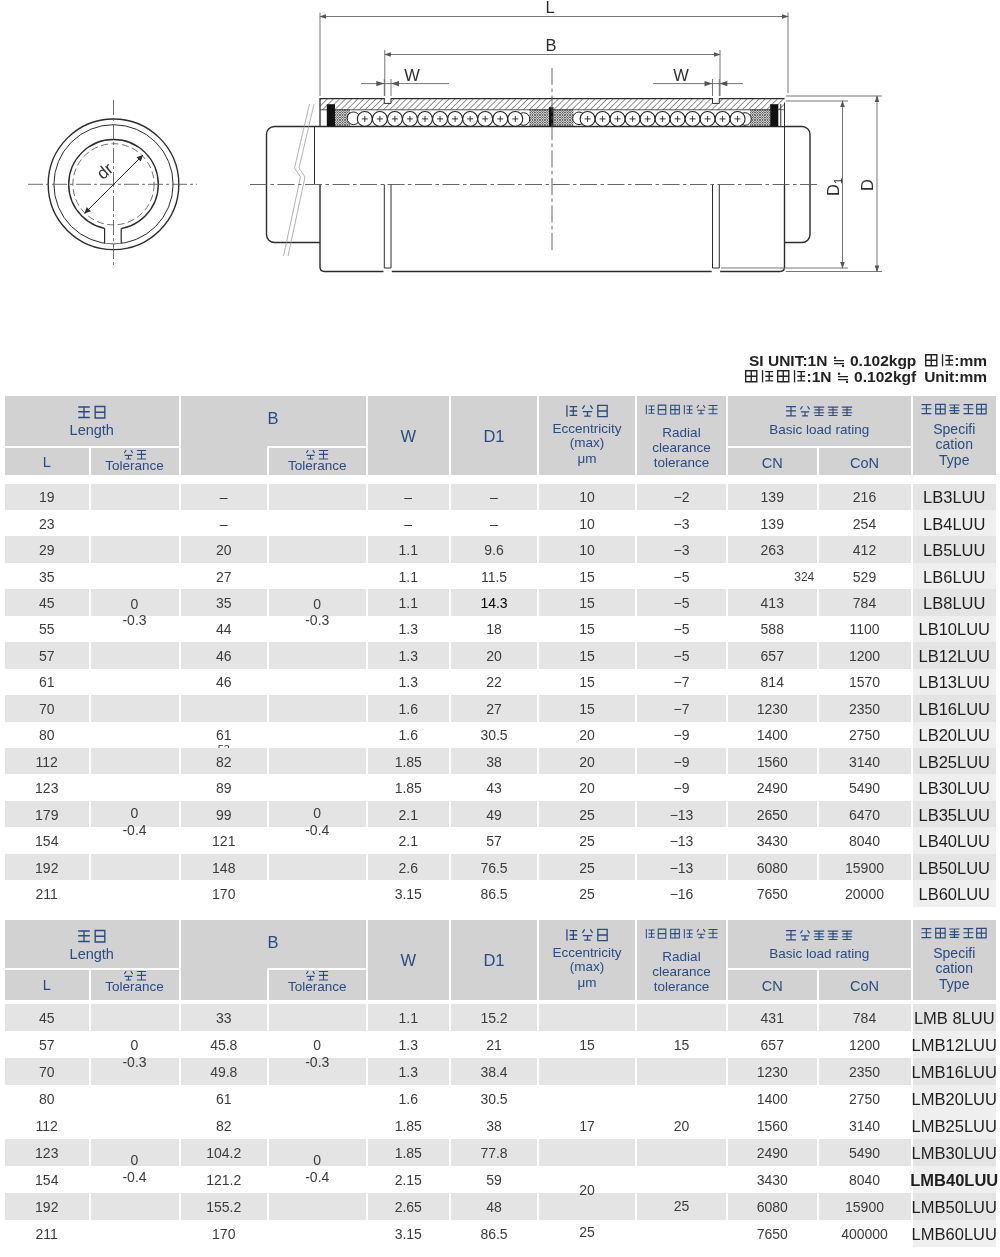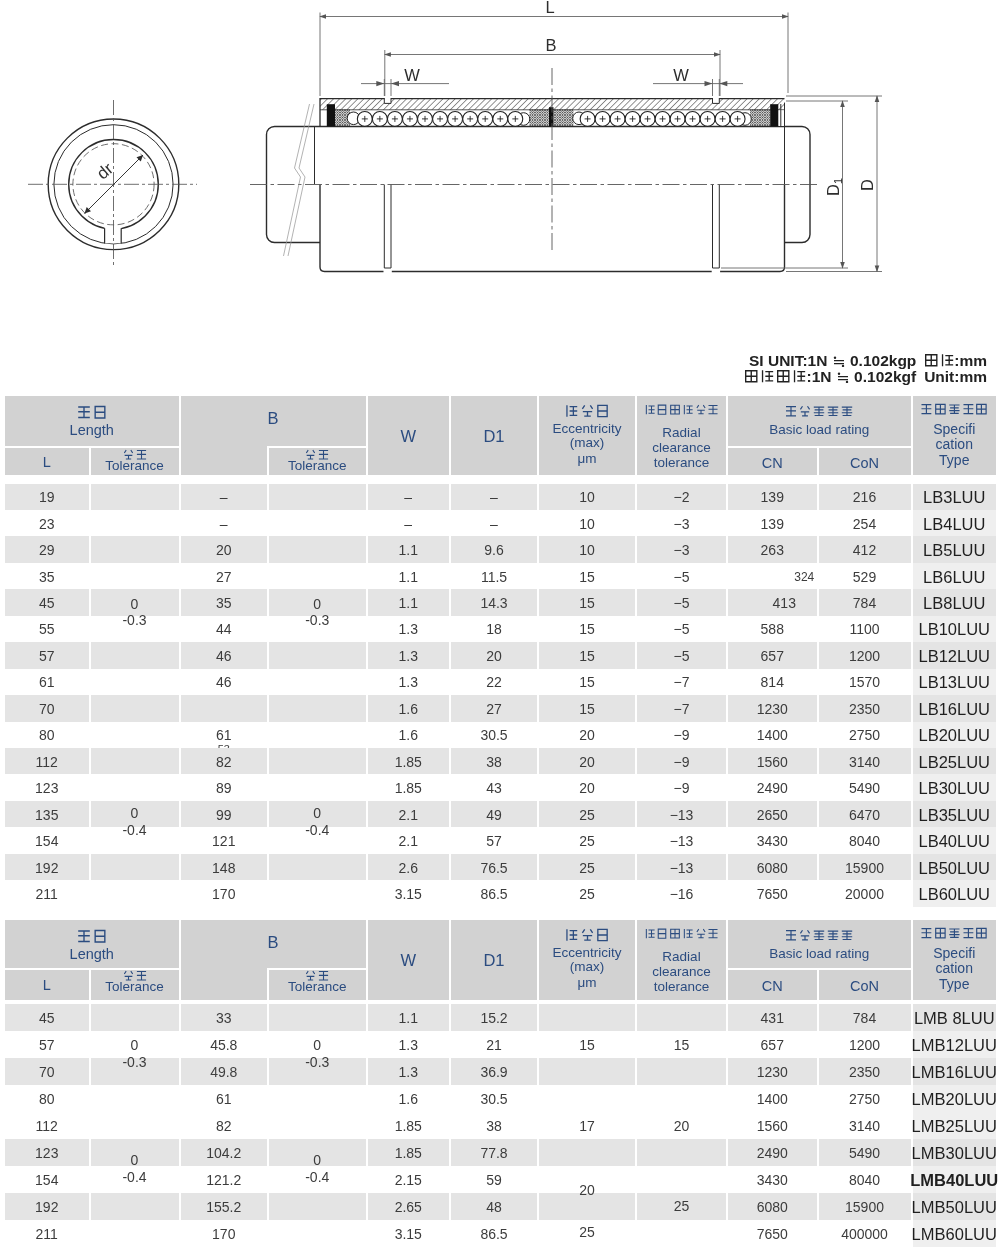--- a/index.html
+++ b/index.html
@@ -216,24 +216,24 @@
 <div class="a" style="left:367.5px;top:589.3px;width:81.5px;height:26.450000000000045px;background:#e4e4e4;"></div>
 <div class="a" style="left:451.0px;top:589.3px;width:86.0px;height:26.450000000000045px;background:#e4e4e4;"></div>
 <div class="a" style="left:539.0px;top:589.3px;width:96.0px;height:26.450000000000045px;background:#e4e4e4;"></div>
 <div class="a" style="left:637.0px;top:589.3px;width:89.0px;height:26.450000000000045px;background:#e4e4e4;"></div>
 <div class="a" style="left:728.0px;top:589.3px;width:88.5px;height:26.450000000000045px;background:#e4e4e4;"></div>
 <div class="a" style="left:818.5px;top:589.3px;width:92.0px;height:26.450000000000045px;background:#e4e4e4;"></div>
 <div class="a" style="left:912.5px;top:589.3px;width:83.5px;height:26.450000000000045px;background:#e4e4e4;"></div>
 <div class="c" style="left:46.75px;top:603.025px;font-size:14px;color:#3c3c3c;font-weight:400;">45</div>
 <div class="c" style="left:223.75px;top:603.025px;font-size:14px;color:#3c3c3c;font-weight:400;">35</div>
 <div class="c" style="left:408.25px;top:603.025px;font-size:14px;color:#3c3c3c;font-weight:400;">1.1</div>
-<div class="c" style="left:494.0px;top:603.025px;font-size:14px;color:#404040;font-weight:400;">14.3</div>
+<div class="c" style="left:494.0px;top:603.025px;font-size:14px;color:#000000;font-weight:400;">14.3</div>
 <div class="c" style="left:587.0px;top:603.025px;font-size:14px;color:#3c3c3c;font-weight:400;">15</div>
 <div class="c" style="left:681.5px;top:603.025px;font-size:14px;color:#3c3c3c;font-weight:400;">−5</div>
-<div class="c" style="left:772.25px;top:603.025px;font-size:14px;color:#3c3c3c;font-weight:400;margin-left:12px;">413</div>
+<div class="c" style="left:772.25px;top:603.025px;font-size:14px;color:#3c3c3c;font-weight:400;">413</div>
 <div class="c" style="left:864.5px;top:603.025px;font-size:14px;color:#3c3c3c;font-weight:400;">784</div>
 <div class="c" style="left:954.25px;top:603.025px;font-size:16.5px;color:#1f1f1f;font-weight:400;">LB8LUU</div>
 <div class="a" style="left:912.5px;top:615.75px;width:83.5px;height:26.450000000000045px;background:#efefef;"></div>
 <div class="c" style="left:46.75px;top:629.475px;font-size:14px;color:#3c3c3c;font-weight:400;">55</div>
 <div class="c" style="left:223.75px;top:629.475px;font-size:14px;color:#3c3c3c;font-weight:400;">44</div>
 <div class="c" style="left:408.25px;top:629.475px;font-size:14px;color:#3c3c3c;font-weight:400;">1.3</div>
 <div class="c" style="left:494.0px;top:629.475px;font-size:14px;color:#3c3c3c;font-weight:400;">18</div>
 <div class="c" style="left:587.0px;top:629.475px;font-size:14px;color:#3c3c3c;font-weight:400;">15</div>
 <div class="c" style="left:681.5px;top:629.475px;font-size:14px;color:#3c3c3c;font-weight:400;">−5</div>
 <div class="c" style="left:772.25px;top:629.475px;font-size:14px;color:#3c3c3c;font-weight:400;">588</div>
@@ -333,21 +333,21 @@
 <div class="a" style="left:90.5px;top:800.9px;width:88.0px;height:26.450000000000045px;background:#e4e4e4;"></div>
 <div class="a" style="left:180.5px;top:800.9px;width:86.5px;height:26.450000000000045px;background:#e4e4e4;"></div>
 <div class="a" style="left:269.0px;top:800.9px;width:96.5px;height:26.450000000000045px;background:#e4e4e4;"></div>
 <div class="a" style="left:367.5px;top:800.9px;width:81.5px;height:26.450000000000045px;background:#e4e4e4;"></div>
 <div class="a" style="left:451.0px;top:800.9px;width:86.0px;height:26.450000000000045px;background:#e4e4e4;"></div>
 <div class="a" style="left:539.0px;top:800.9px;width:96.0px;height:26.450000000000045px;background:#e4e4e4;"></div>
 <div class="a" style="left:637.0px;top:800.9px;width:89.0px;height:26.450000000000045px;background:#e4e4e4;"></div>
 <div class="a" style="left:728.0px;top:800.9px;width:88.5px;height:26.450000000000045px;background:#e4e4e4;"></div>
 <div class="a" style="left:818.5px;top:800.9px;width:92.0px;height:26.450000000000045px;background:#e4e4e4;"></div>
 <div class="a" style="left:912.5px;top:800.9px;width:83.5px;height:26.450000000000045px;background:#e4e4e4;"></div>
-<div class="c" style="left:46.75px;top:814.625px;font-size:14px;color:#3c3c3c;font-weight:400;">135</div>
+<div class="c" style="left:46.75px;top:814.625px;font-size:14px;color:#3c3c3c;font-weight:400;">179</div>
 <div class="c" style="left:223.75px;top:814.625px;font-size:14px;color:#3c3c3c;font-weight:400;">99</div>
 <div class="c" style="left:408.25px;top:814.625px;font-size:14px;color:#3c3c3c;font-weight:400;">2.1</div>
 <div class="c" style="left:494.0px;top:814.625px;font-size:14px;color:#3c3c3c;font-weight:400;">49</div>
 <div class="c" style="left:587.0px;top:814.625px;font-size:14px;color:#3c3c3c;font-weight:400;">25</div>
 <div class="c" style="left:681.5px;top:814.625px;font-size:14px;color:#3c3c3c;font-weight:400;">−13</div>
 <div class="c" style="left:772.25px;top:814.625px;font-size:14px;color:#3c3c3c;font-weight:400;">2650</div>
 <div class="c" style="left:864.5px;top:814.625px;font-size:14px;color:#3c3c3c;font-weight:400;">6470</div>
 <div class="c" style="left:954.25px;top:814.625px;font-size:16.5px;color:#1f1f1f;font-weight:400;">LB35LUU</div>
 <div class="a" style="left:912.5px;top:827.3499999999999px;width:83.5px;height:26.450000000000045px;background:#efefef;"></div>
 <div class="c" style="left:46.75px;top:841.0749999999999px;font-size:14px;color:#3c3c3c;font-weight:400;">154</div>
@@ -544,21 +544,21 @@
 <div class="a" style="left:367.5px;top:1057.7px;width:81.5px;height:27.09999999999991px;background:#e4e4e4;"></div>
 <div class="a" style="left:451.0px;top:1057.7px;width:86.0px;height:27.09999999999991px;background:#e4e4e4;"></div>
 <div class="a" style="left:539.0px;top:1057.7px;width:96.0px;height:27.09999999999991px;background:#e4e4e4;"></div>
 <div class="a" style="left:637.0px;top:1057.7px;width:89.0px;height:27.09999999999991px;background:#e4e4e4;"></div>
 <div class="a" style="left:728.0px;top:1057.7px;width:88.5px;height:27.09999999999991px;background:#e4e4e4;"></div>
 <div class="a" style="left:818.5px;top:1057.7px;width:92.0px;height:27.09999999999991px;background:#e4e4e4;"></div>
 <div class="a" style="left:912.5px;top:1057.7px;width:83.5px;height:27.09999999999991px;background:#e4e4e4;"></div>
 <div class="c" style="left:46.75px;top:1071.75px;font-size:14px;color:#3c3c3c;font-weight:400;">70</div>
 <div class="c" style="left:223.75px;top:1071.75px;font-size:14px;color:#404040;font-weight:400;">49.8</div>
 <div class="c" style="left:408.25px;top:1071.75px;font-size:14px;color:#3c3c3c;font-weight:400;">1.3</div>
-<div class="c" style="left:494.0px;top:1071.75px;font-size:14px;color:#3c3c3c;font-weight:400;">36.9</div>
+<div class="c" style="left:494.0px;top:1071.75px;font-size:14px;color:#3c3c3c;font-weight:400;">38.4</div>
 <div class="c" style="left:772.25px;top:1071.75px;font-size:14px;color:#3c3c3c;font-weight:400;">1230</div>
 <div class="c" style="left:864.5px;top:1071.75px;font-size:14px;color:#3c3c3c;font-weight:400;">2350</div>
 <div class="c" style="left:954.25px;top:1071.75px;font-size:16.5px;color:#1f1f1f;font-weight:400;">LMB16LUU</div>
 <div class="a" style="left:912.5px;top:1084.8px;width:83.5px;height:27.09999999999991px;background:#efefef;"></div>
 <div class="c" style="left:46.75px;top:1098.85px;font-size:14px;color:#3c3c3c;font-weight:400;">80</div>
 <div class="c" style="left:223.75px;top:1098.85px;font-size:14px;color:#3c3c3c;font-weight:400;">61</div>
 <div class="c" style="left:408.25px;top:1098.85px;font-size:14px;color:#3c3c3c;font-weight:400;">1.6</div>
 <div class="c" style="left:494.0px;top:1098.85px;font-size:14px;color:#3c3c3c;font-weight:400;">30.5</div>
 <div class="c" style="left:772.25px;top:1098.85px;font-size:14px;color:#3c3c3c;font-weight:400;">1400</div>
 <div class="c" style="left:864.5px;top:1098.85px;font-size:14px;color:#3c3c3c;font-weight:400;">2750</div>

